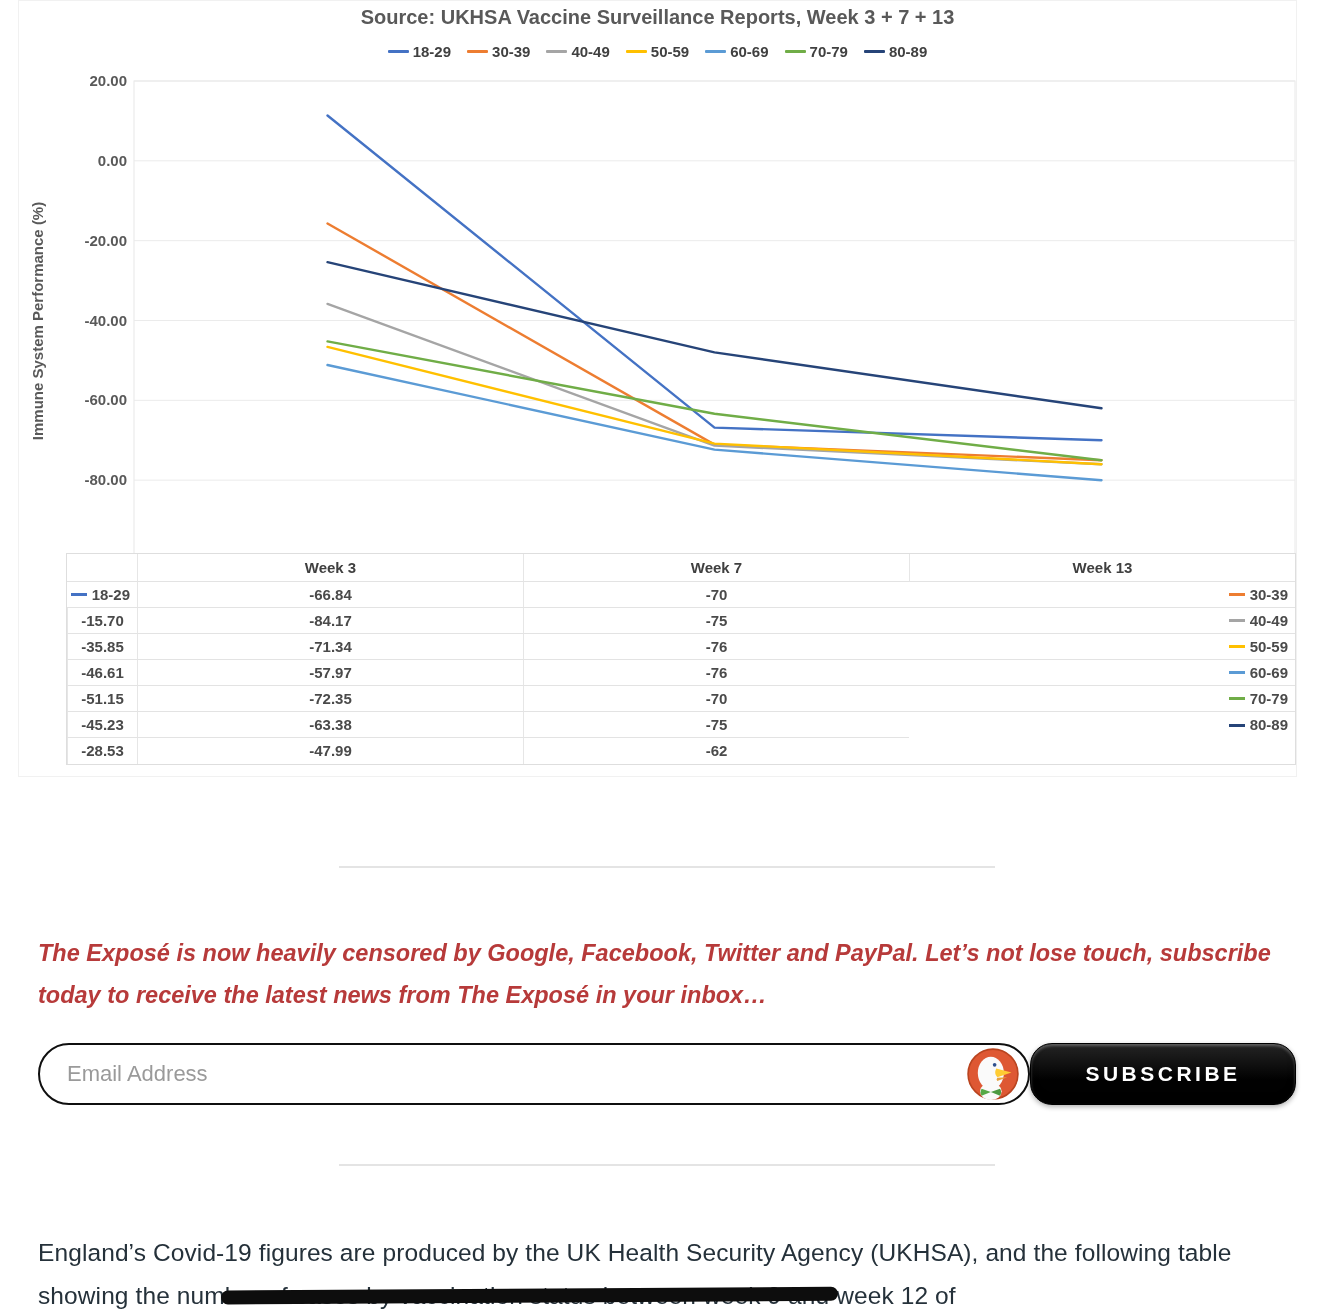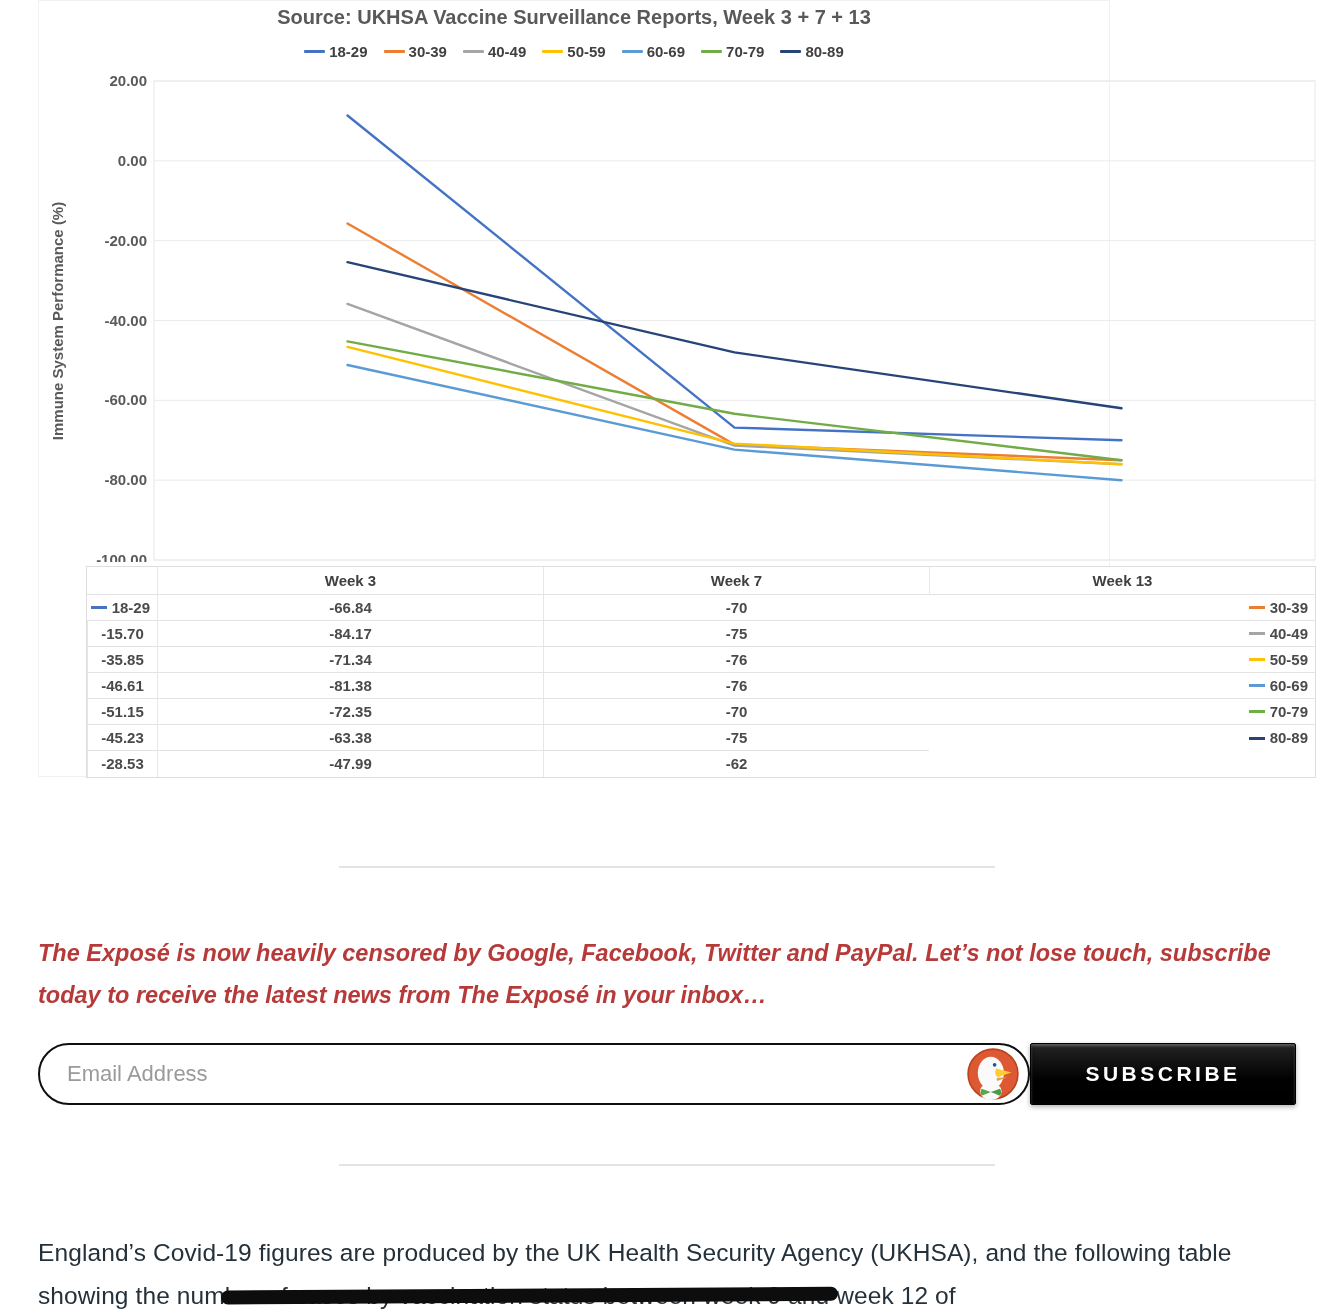--- a/index.html
+++ b/index.html
@@ -1,30 +1,30 @@
 <!DOCTYPE html>
 <html><head>
 <meta charset="utf-8">
 <style>
   * { margin:0; padding:0; box-sizing:border-box; }
   html,body { width:1334px; background:#ffffff; font-family:"Liberation Sans", sans-serif; }
   body { height:1315px; overflow:hidden; }
 
   
-  .chart-figure { position:relative; margin-left:38px; width:1072px; height:777px;
+  .chart-figure { position:relative; margin-left:18px; width:1279px; height:777px;
                   border:1px solid #f1f1f1; background:#fff; }
   .chart-title { position:absolute; top:5px; left:0; width:100%; text-align:center;
                  font-size:20px; font-weight:bold; color:#595959; }
   .chart-legend { position:absolute; top:42px; left:0; width:100%; display:flex;
                   justify-content:center; gap:16px; font-size:15px; font-weight:bold; color:#404040; }
   .legend-item { display:flex; align-items:center; gap:4px; }
   .legend-swatch { width:21px; height:3px; border-radius:1px; }
   svg.plot { position:absolute; top:0; left:0; }
 
-  .chart-table { position:absolute; top:565px; left:47px; width:1230px;
+  .chart-table { position:absolute; top:552px; left:47px; width:1230px;
                  display:grid; grid-template-columns:70px 1fr 1fr 1fr;
                  font-size:15px; font-weight:600; color:#4a4a4a;
                  border:1px solid #dedede; background:#fff; }
   .ct-cell { height:26px; line-height:26px; text-align:center; border-bottom:1px solid #e3e3e3;
              white-space:nowrap; overflow:hidden; }
   .ct-head { height:28px; line-height:28px; font-weight:bold; color:#404040; }
   .ct-vl { border-left:1px solid #e6e6e6; }
   .ct-label { display:flex; align-items:center; justify-content:flex-end; padding-right:7px; gap:5px; }
   .ct-sw { width:16px; height:3px; flex:0 0 auto; }
   .ct-last { border-bottom:none; }
@@ -39,21 +39,21 @@
             font-size:23.5px; line-height:42px; font-weight:bold; font-style:italic; }
 
   
   .subscribe-row { margin:27px 0 0 38px; display:flex; align-items:center; }
   .email-wrap { position:relative; width:992px; height:62px; }
   .email-input { width:100%; height:100%; border:2px solid #0f0f0f; border-radius:31px;
                  padding:0 74px 0 27px; font-size:22px; color:#333;
                  font-family:"Liberation Sans", sans-serif; outline:none; background:#fff; }
   .email-input::placeholder { color:#9a9a9a; }
   .ddg-icon { position:absolute; right:11px; top:5px; width:52px; height:52px; cursor:pointer; }
-  .subscribe-btn { width:266px; height:62px; border-radius:2px; cursor:pointer;
+  .subscribe-btn { width:266px; height:62px; border-radius:22px; cursor:pointer;
                    background:linear-gradient(180deg,#242424 0%, #010101 60%);
                    color:#fff; font-size:21px; font-weight:bold; letter-spacing:3.5px;
                    font-family:"Liberation Sans", sans-serif; border:1px solid #000;
                    box-shadow: inset 0 2px 3px rgba(255,255,255,.28),
                                inset 0 -4px 6px rgba(0,0,0,.7),
                                0 2px 5px rgba(0,0,0,.3); }
 
   
   .article-p { margin:66px 33px 0 38px; width:1263px; font-size:24.5px; line-height:42.5px;
                color:#25313a; letter-spacing:.1px; }
@@ -145,21 +145,21 @@
         <span>40-49</span>
       </div>
       <div class="ct-cell ct-vl">-35.85</div>
       <div class="ct-cell ct-vl">-71.34</div>
       <div class="ct-cell ct-vl">-76</div>
       <div class="ct-cell ct-label">
         <span class="ct-sw" style="background: rgb(255, 192, 0);"></span>
         <span>50-59</span>
       </div>
       <div class="ct-cell ct-vl">-46.61</div>
-      <div class="ct-cell ct-vl">-81.38</div>
+      <div class="ct-cell ct-vl">-57.97</div>
       <div class="ct-cell ct-vl">-76</div>
       <div class="ct-cell ct-label">
         <span class="ct-sw" style="background: rgb(91, 155, 213);"></span>
         <span>60-69</span>
       </div>
       <div class="ct-cell ct-vl">-51.15</div>
       <div class="ct-cell ct-vl">-72.35</div>
       <div class="ct-cell ct-vl">-70</div>
       <div class="ct-cell ct-label">
         <span class="ct-sw" style="background: rgb(112, 173, 71);"></span>

